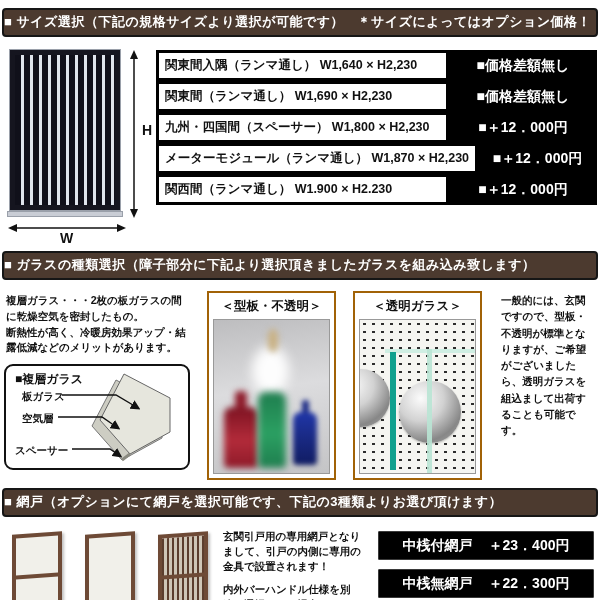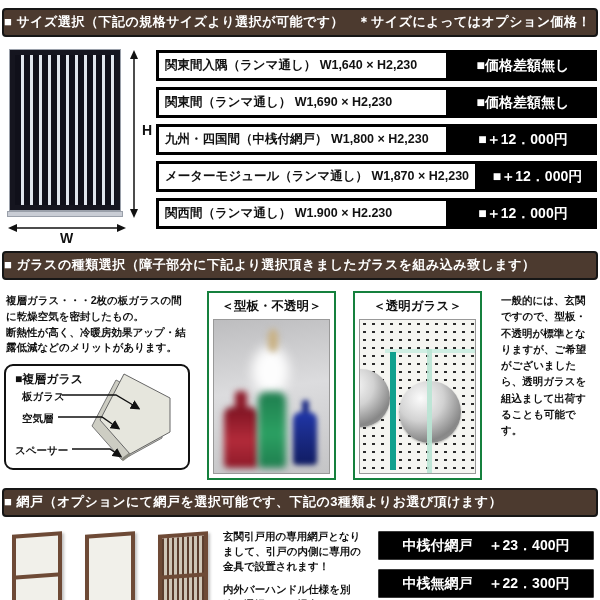--- a/index.html
+++ b/index.html
@@ -21,41 +21,41 @@
     border:5px solid #15151f; outline:1px solid #9aa0aa;
     background:repeating-linear-gradient(90deg,#10101a 0px,#10101a 6px,#dfe4ec 6px,#dfe4ec 9px);
   }
   .door-sill{ position:absolute; left:3px; top:161px; width:116px; height:6px;
     background:#c9cdd5; border:1px solid #9aa0aa; }
   .dim-v{ position:absolute; left:124px; top:0; }
   .dim-h-label{ position:absolute; left:138px; top:72px; font-weight:bold; font-size:14px; }
   .dim-w{ position:absolute; left:4px; top:172px; }
   .dim-w-label{ position:absolute; left:56px; top:180px; font-weight:bold; font-size:14px; }
 
-  .size-table{ flex:1; display:flex; flex-direction:column; gap:6px; }
+  .size-table{ flex:1; display:flex; flex-direction:column; gap:0; }
   .size-row{ background:#000; height:31px; display:flex; align-items:stretch; cursor:pointer; }
   .size-row .lbl{ flex:0 0 287px; background:#fff; margin:3px; display:flex;
     align-items:center; padding:0 6px; font-size:12.5px; font-weight:bold; white-space:nowrap; }
   .size-row .prc{ flex:1; color:#fff; font-size:14px; font-weight:bold;
     display:flex; align-items:center; justify-content:center; white-space:nowrap; }
 
   
   .s2-wrap{ margin-top:5px; }
   .s2-body{ display:flex; gap:17px; padding:7px 3px 4px 4px; height:200px; }
 
   .g-left{ flex:0 0 186px; display:flex; flex-direction:column; }
   .glass-intro{ font-size:10.5px; font-weight:bold; line-height:1.5; padding:2px 2px 0; }
   .glazing-box{ margin-top:8px; border:2px solid #111; border-radius:9px;
     height:106px; position:relative; background:#fff; overflow:hidden; }
   .gz-title{ position:absolute; top:5px; left:9px; font-size:12px; font-weight:bold; }
   .gz-lb{ position:absolute; font-size:10.5px; font-weight:bold; }
   .gz-lb1{ top:24px; left:16px; } .gz-lb2{ top:46px; left:16px; } .gz-lb3{ top:78px; left:9px; }
   .gz-svg{ position:absolute; inset:0; }
 
-  .glass-card{ flex:0 0 129px; border:2px solid #15803d; background:#fff;
+  .glass-card{ flex:0 0 129px; border:2px solid #a16207; background:#fff;
     padding:4px; display:flex; flex-direction:column; }
   .glass-card .cap{ text-align:center; font-size:12.5px; font-weight:bold; padding:1px 0 4px; white-space:nowrap; }
   .photo{ flex:1; position:relative; overflow:hidden; border:1px solid #999; }
 
   .photo-frosted{ background:linear-gradient(172deg,#bdbdbf,#dcdcde 45%,#c4c4c6); }
   .bottle{ position:absolute; border-radius:8px 8px 4px 4px; }
   .bt-red{ left:9%; bottom:3%; width:29%; height:40%; filter:blur(3px);
     background:linear-gradient(#7d1322,#b32b3a 55%,#8e1a29); }
   .bt-red::before{ content:""; position:absolute; left:33%; top:-26%; width:34%; height:28%;
     background:#8e1a29; border-radius:4px; }
@@ -132,21 +132,21 @@
     <div class="size-table">
       <div class="size-row">
         <div class="lbl">関東間入隅（ランマ通し） W1,640 × H2,230</div>
         <div class="prc">■価格差額無し</div>
       </div>
       <div class="size-row">
         <div class="lbl">関東間（ランマ通し） W1,690 × H2,230</div>
         <div class="prc">■価格差額無し</div>
       </div>
       <div class="size-row">
-        <div class="lbl">九州・四国間（中桟付網戸） W1,800 × H2,230</div>
+        <div class="lbl">九州・四国間（スペーサー） W1,800 × H2,230</div>
         <div class="prc">■＋12．000円</div>
       </div>
       <div class="size-row">
         <div class="lbl">メーターモジュール（ランマ通し） W1,870 × H2,230</div>
         <div class="prc">■＋12．000円</div>
       </div>
       <div class="size-row">
         <div class="lbl">関西間（ランマ通し） W1.900 × H2.230</div>
         <div class="prc">■＋12．000円</div>
       </div>

